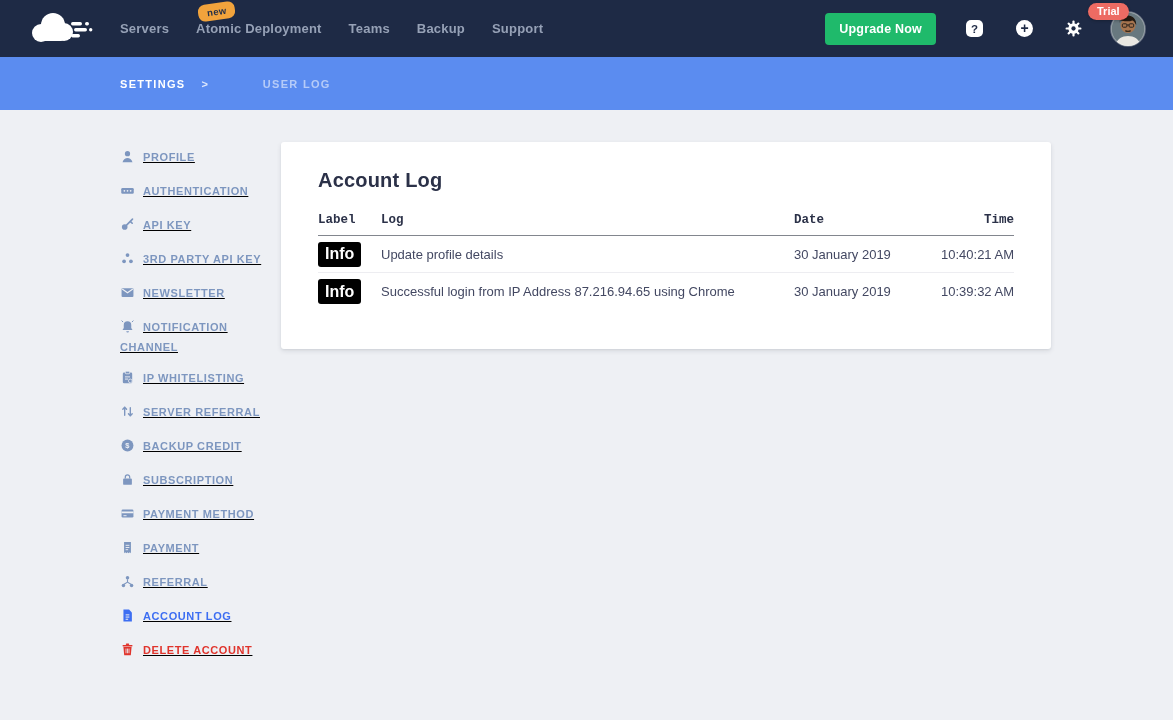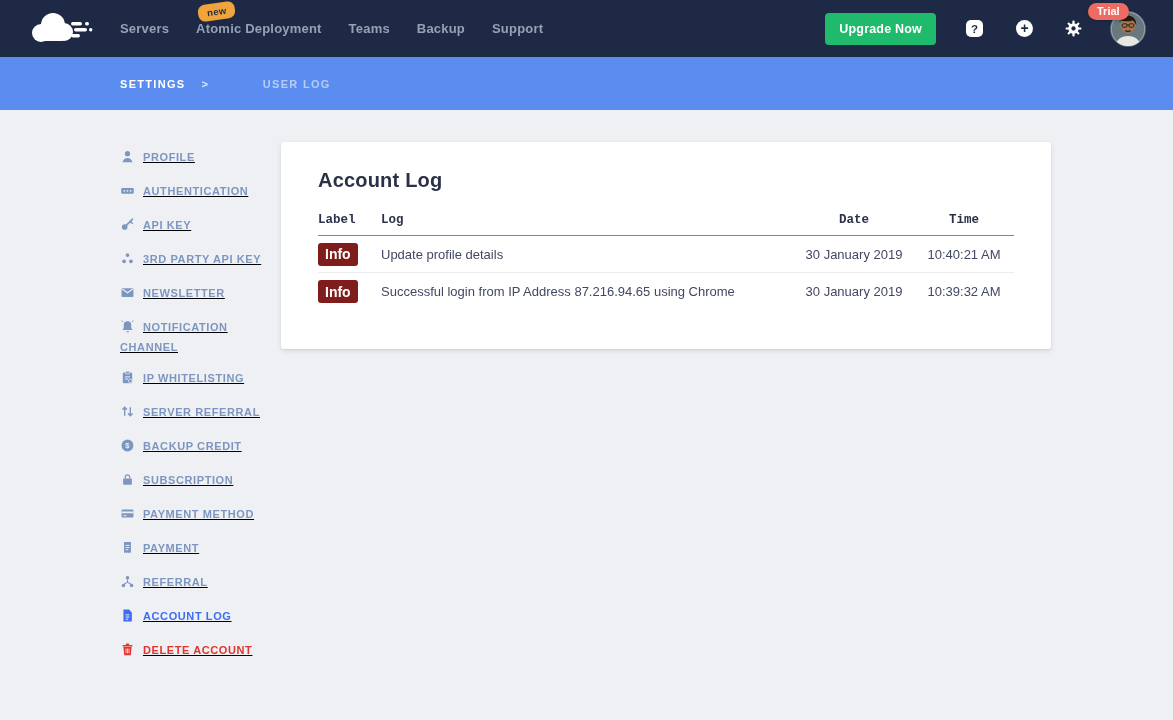--- a/index.html
+++ b/index.html
@@ -43,23 +43,23 @@
   .card-title { font-size:20px; font-weight:700; color:#2b3148; letter-spacing:.2px; }
   .search-input { width:122px; height:38px; border:1px solid #dfe3ea; border-radius:4px; padding:0 12px; font-family:inherit; font-size:13px; color:#555; outline:none; }
   .search-input::placeholder { color:#b9bfc9; }
 
   .log-table { margin-top:6px; }
   .t-head { display:flex; align-items:center; height:31px; border-bottom:1px solid #82868e; font-size:12.5px; font-weight:700; color:#2b3148;font-family:Liberation Mono, monospace; }
   .t-row { display:flex; align-items:center; height:37px; font-size:13px; color:#434862; border-bottom:1px solid #ededf1; }
   .t-row:last-child { border-bottom:none; }
   .c-label { width:63px; }
   .c-log { flex:1; }
-  .c-date { width:120px; text-align:center; }
-  .c-time { width:100px; text-align:center; }
-  .badge-info { display:inline-block; background:#7f1d1d; color:#fff; font-size:14px; font-weight:700; padding:4.5px 7px; border-radius:3px; line-height:1; }
+  .c-date { width:120px; }
+  .c-time { width:100px; text-align:right; }
+  .badge-info { display:inline-block; background:#000000; color:#fff; font-size:16px; font-weight:700; padding:4.5px 7px; border-radius:3px; line-height:1; }
 
   svg { display:block; }
   .s-icon svg { display:inline; }
 </style>
 </head>
 <body>
 
 <header class="navbar">
   <div class="logo">
     <svg width="68" height="40" viewBox="0 0 68 40">

